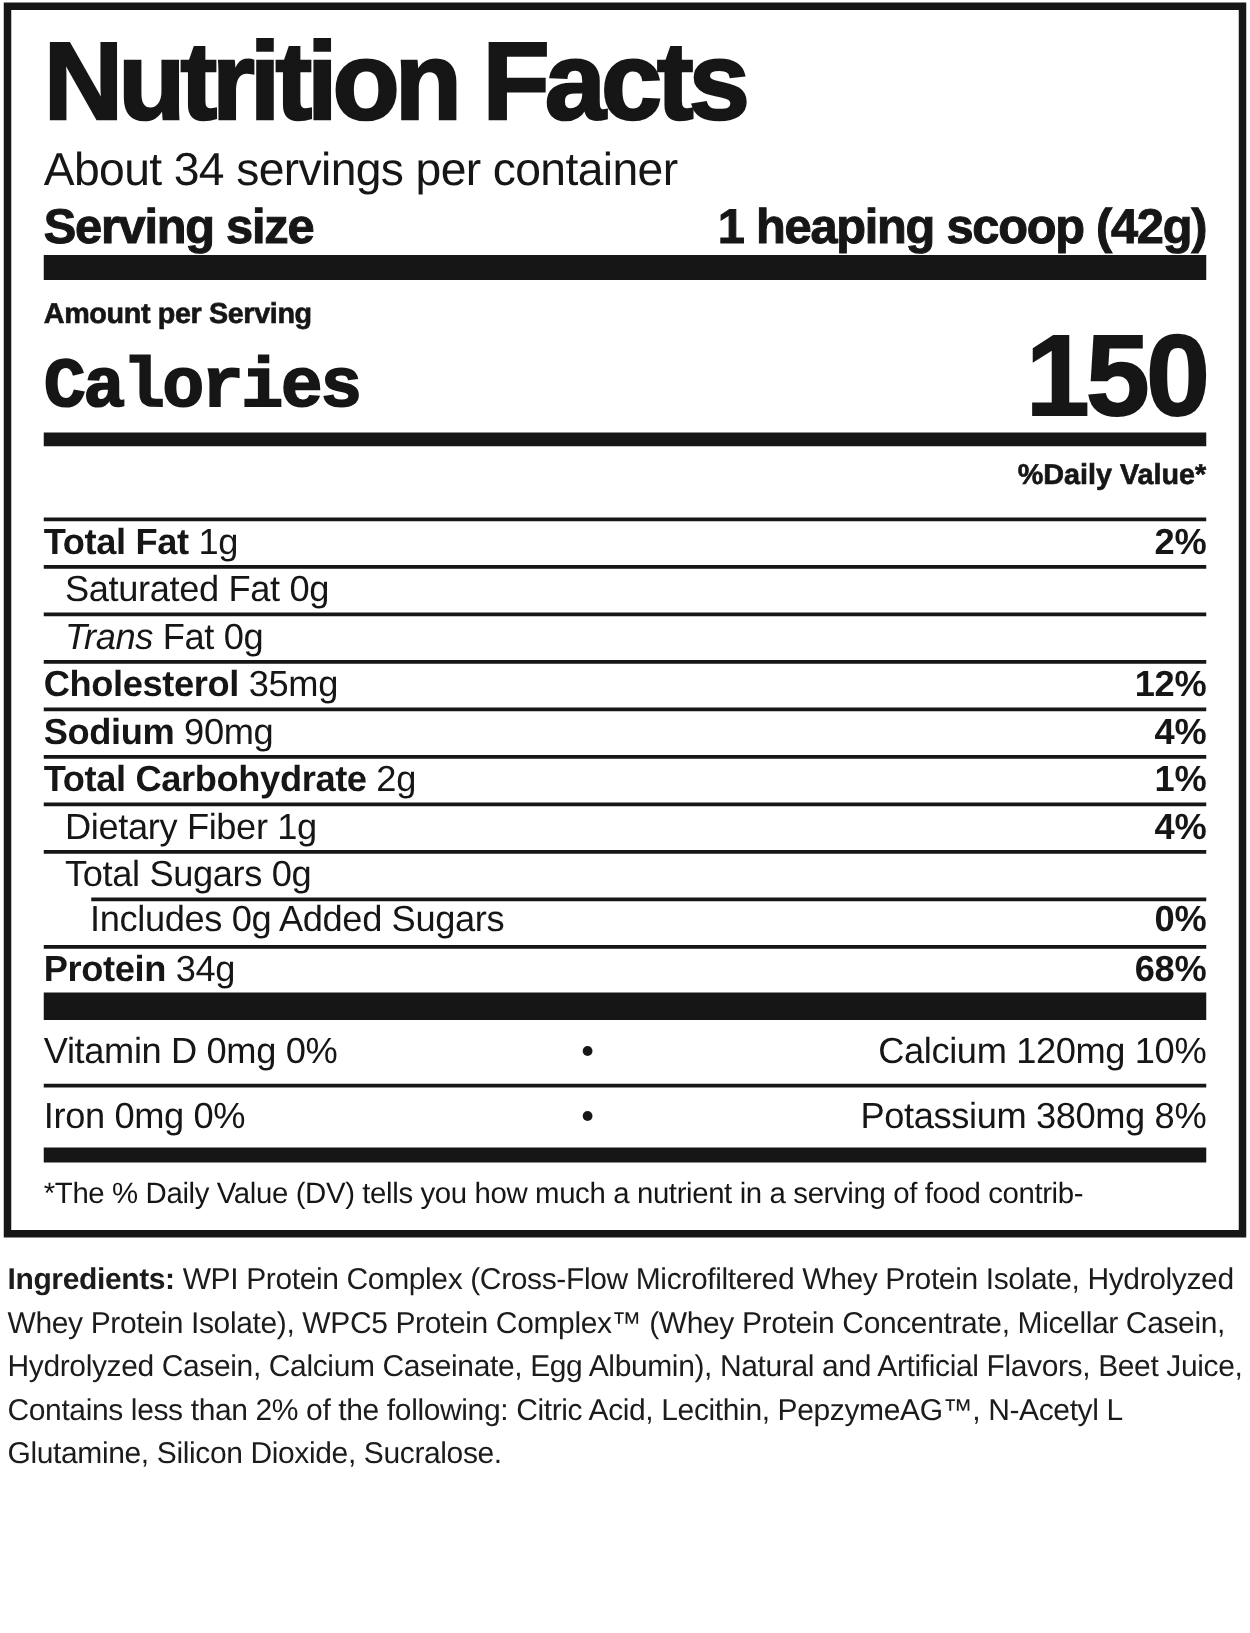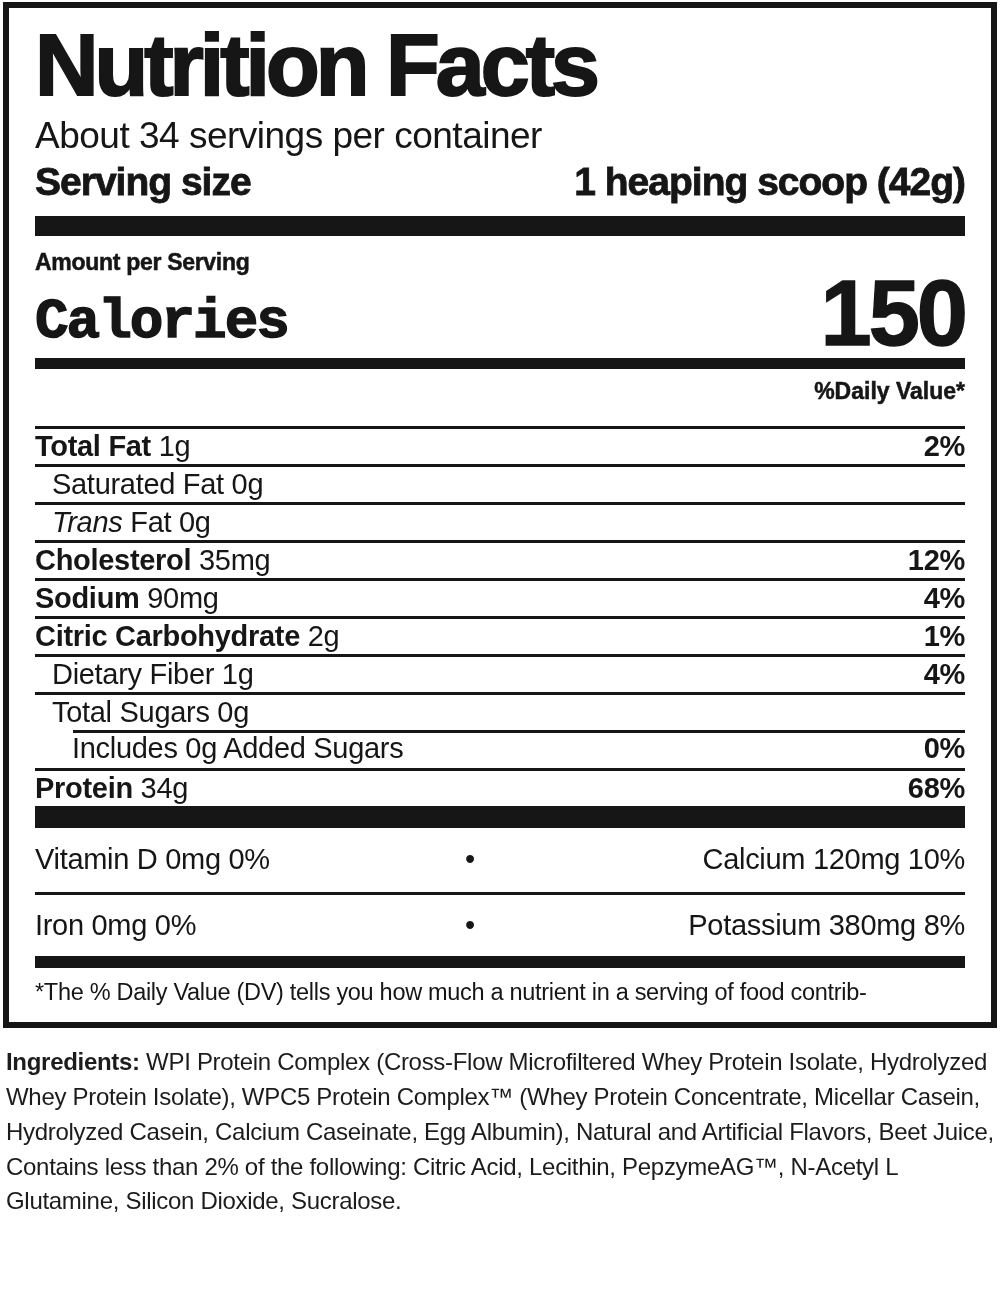--- a/index.html
+++ b/index.html
@@ -32,21 +32,20 @@
     letter-spacing: -0.5px;
   }
   .nf-serving-row {
     display: flex;
     justify-content: space-between;
     align-items: baseline;
     font-size: 39px;
     font-weight: bold;
     letter-spacing: -1px;
     margin-top: 3px;
-    padding-bottom: 12px;
     -webkit-text-stroke: 0.8px #161616;
   }
   .bar { background: #161616; }
   .bar-20 { height: 20px; }
   .bar-11 { height: 11px; }
   .bar-22 { height: 22px; }
   .bar-12 { height: 12px; }
   .nf-aps {
     font-size: 23px;
     font-weight: bold;
@@ -101,21 +100,21 @@
   .rule-deep::before {
     content: "";
     position: absolute;
     top: 0; left: 38px; right: 0;
     border-top: 3px solid #161616;
   }
   .vrow {
     display: flex;
     justify-content: space-between;
     align-items: center;
-    height: 64px;
+    height: 51px;
     font-size: 29px;
     letter-spacing: -0.3px;
   }
   .vrow + .vrow { border-top: 3px solid #161616; justify-content: space-between; }
   .vrow .vleft  { flex: 1; text-align: left; }
   .vrow .vsep   { width: 60px; text-align: center; margin-right: 60px; }
   .vrow .vright { flex: 1; text-align: right; }
   .nf-footnote {
     font-size: 23.5px;
     line-height: 1.33;
@@ -171,21 +170,21 @@
     </div>
     <div class="nrow">
       <span class="nm"><b>Cholesterol</b><i></i><span> 35mg</span></span>
       <span class="dv">12%</span>
     </div>
     <div class="nrow">
       <span class="nm"><b>Sodium</b><i></i><span> 90mg</span></span>
       <span class="dv">4%</span>
     </div>
     <div class="nrow">
-      <span class="nm"><b>Citric Carbohydrate</b><i></i><span> 2g</span></span>
+      <span class="nm"><b>Total Carbohydrate</b><i></i><span> 2g</span></span>
       <span class="dv">1%</span>
     </div>
     <div class="nrow ind1">
       <span class="nm"><b></b><i></i><span>Dietary Fiber 1g</span></span>
       <span class="dv">4%</span>
     </div>
     <div class="nrow ind1">
       <span class="nm"><b></b><i></i><span>Total Sugars 0g</span></span>
       <span class="dv"></span>
     </div>

